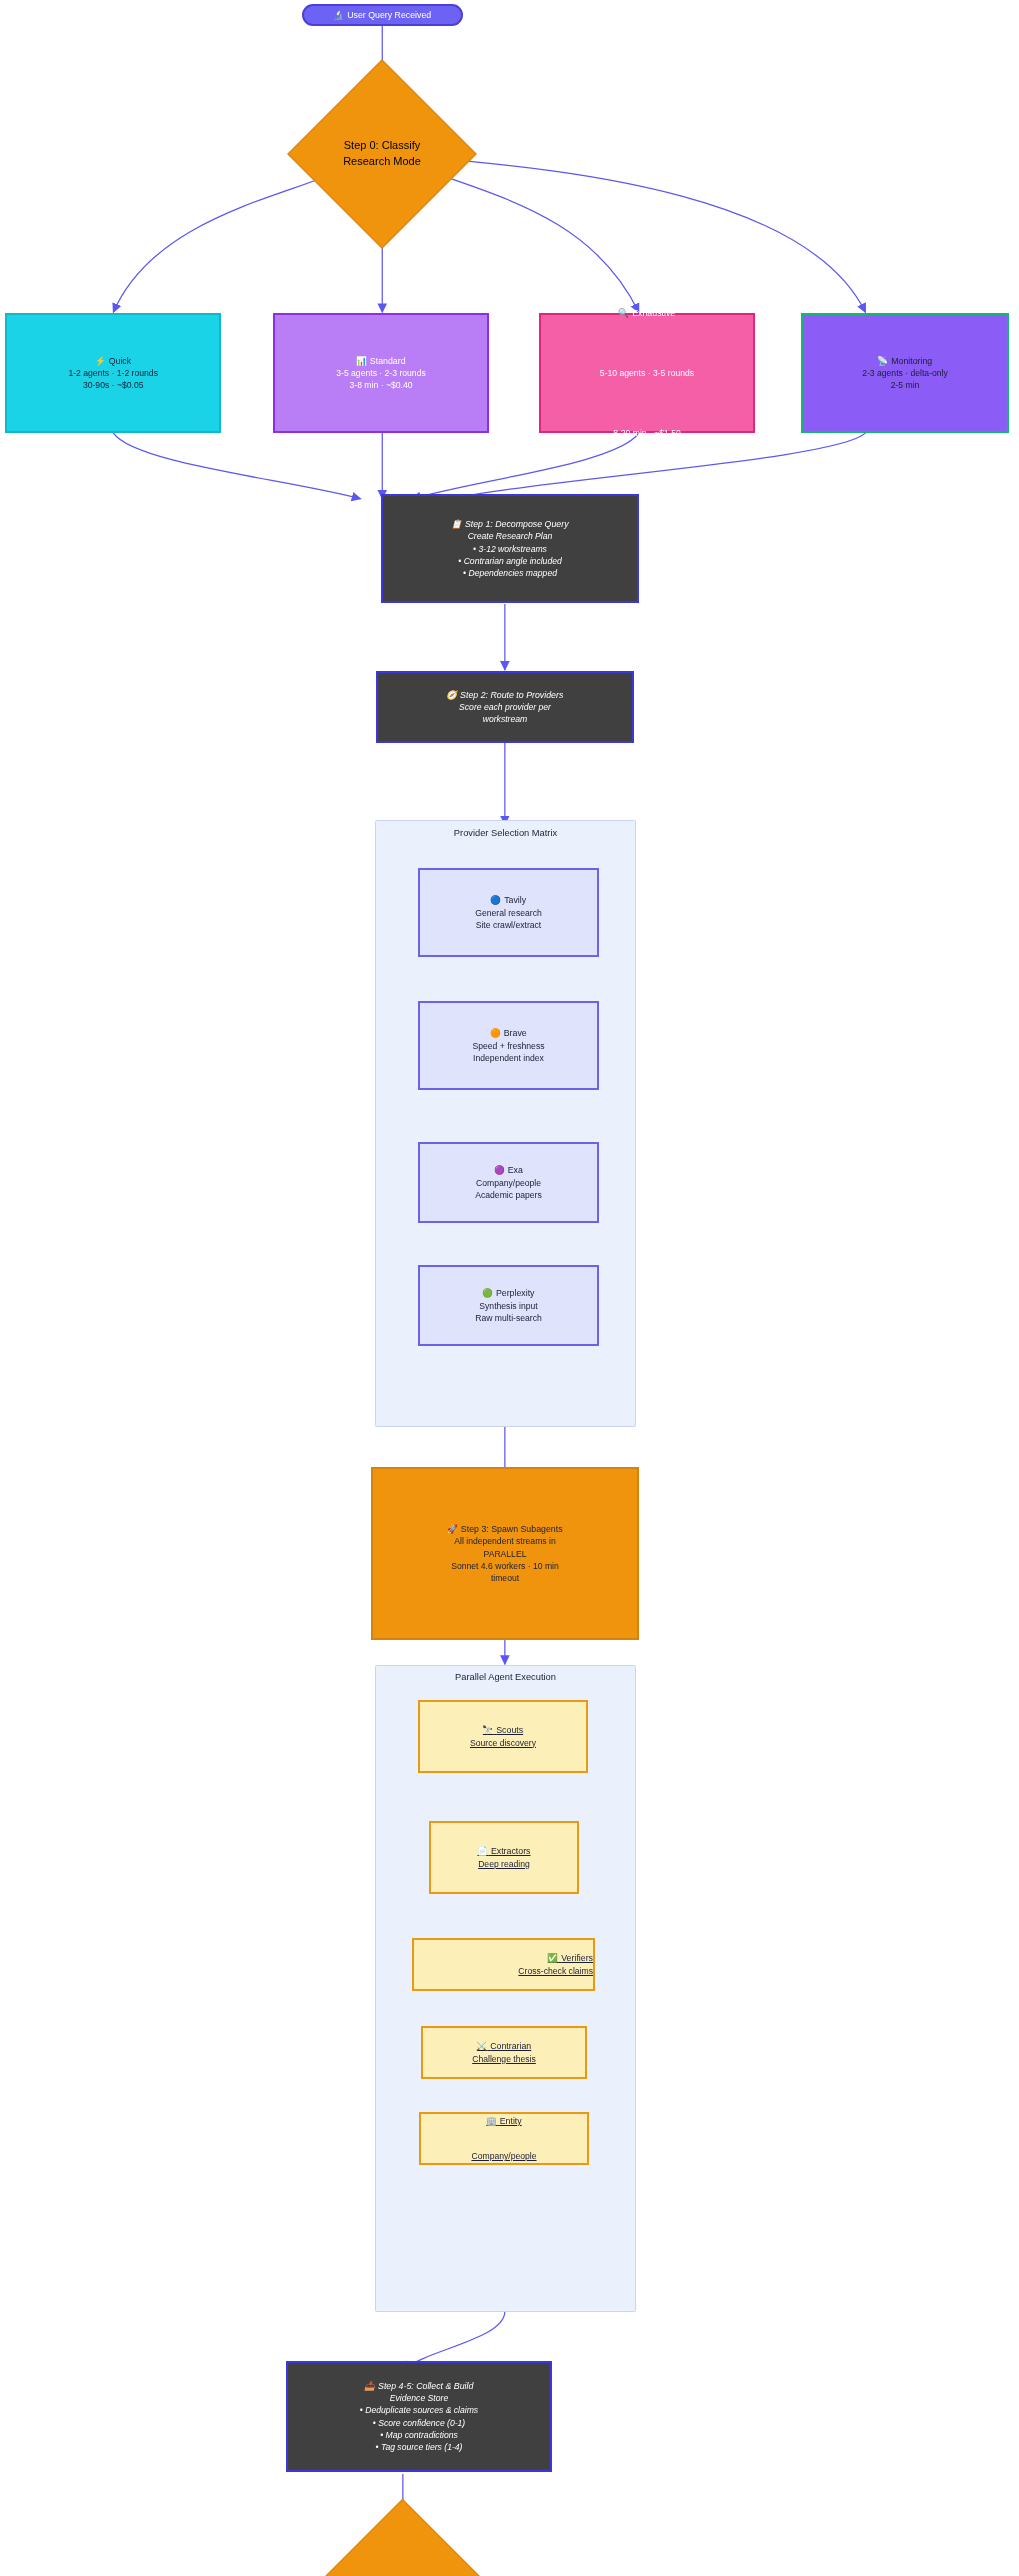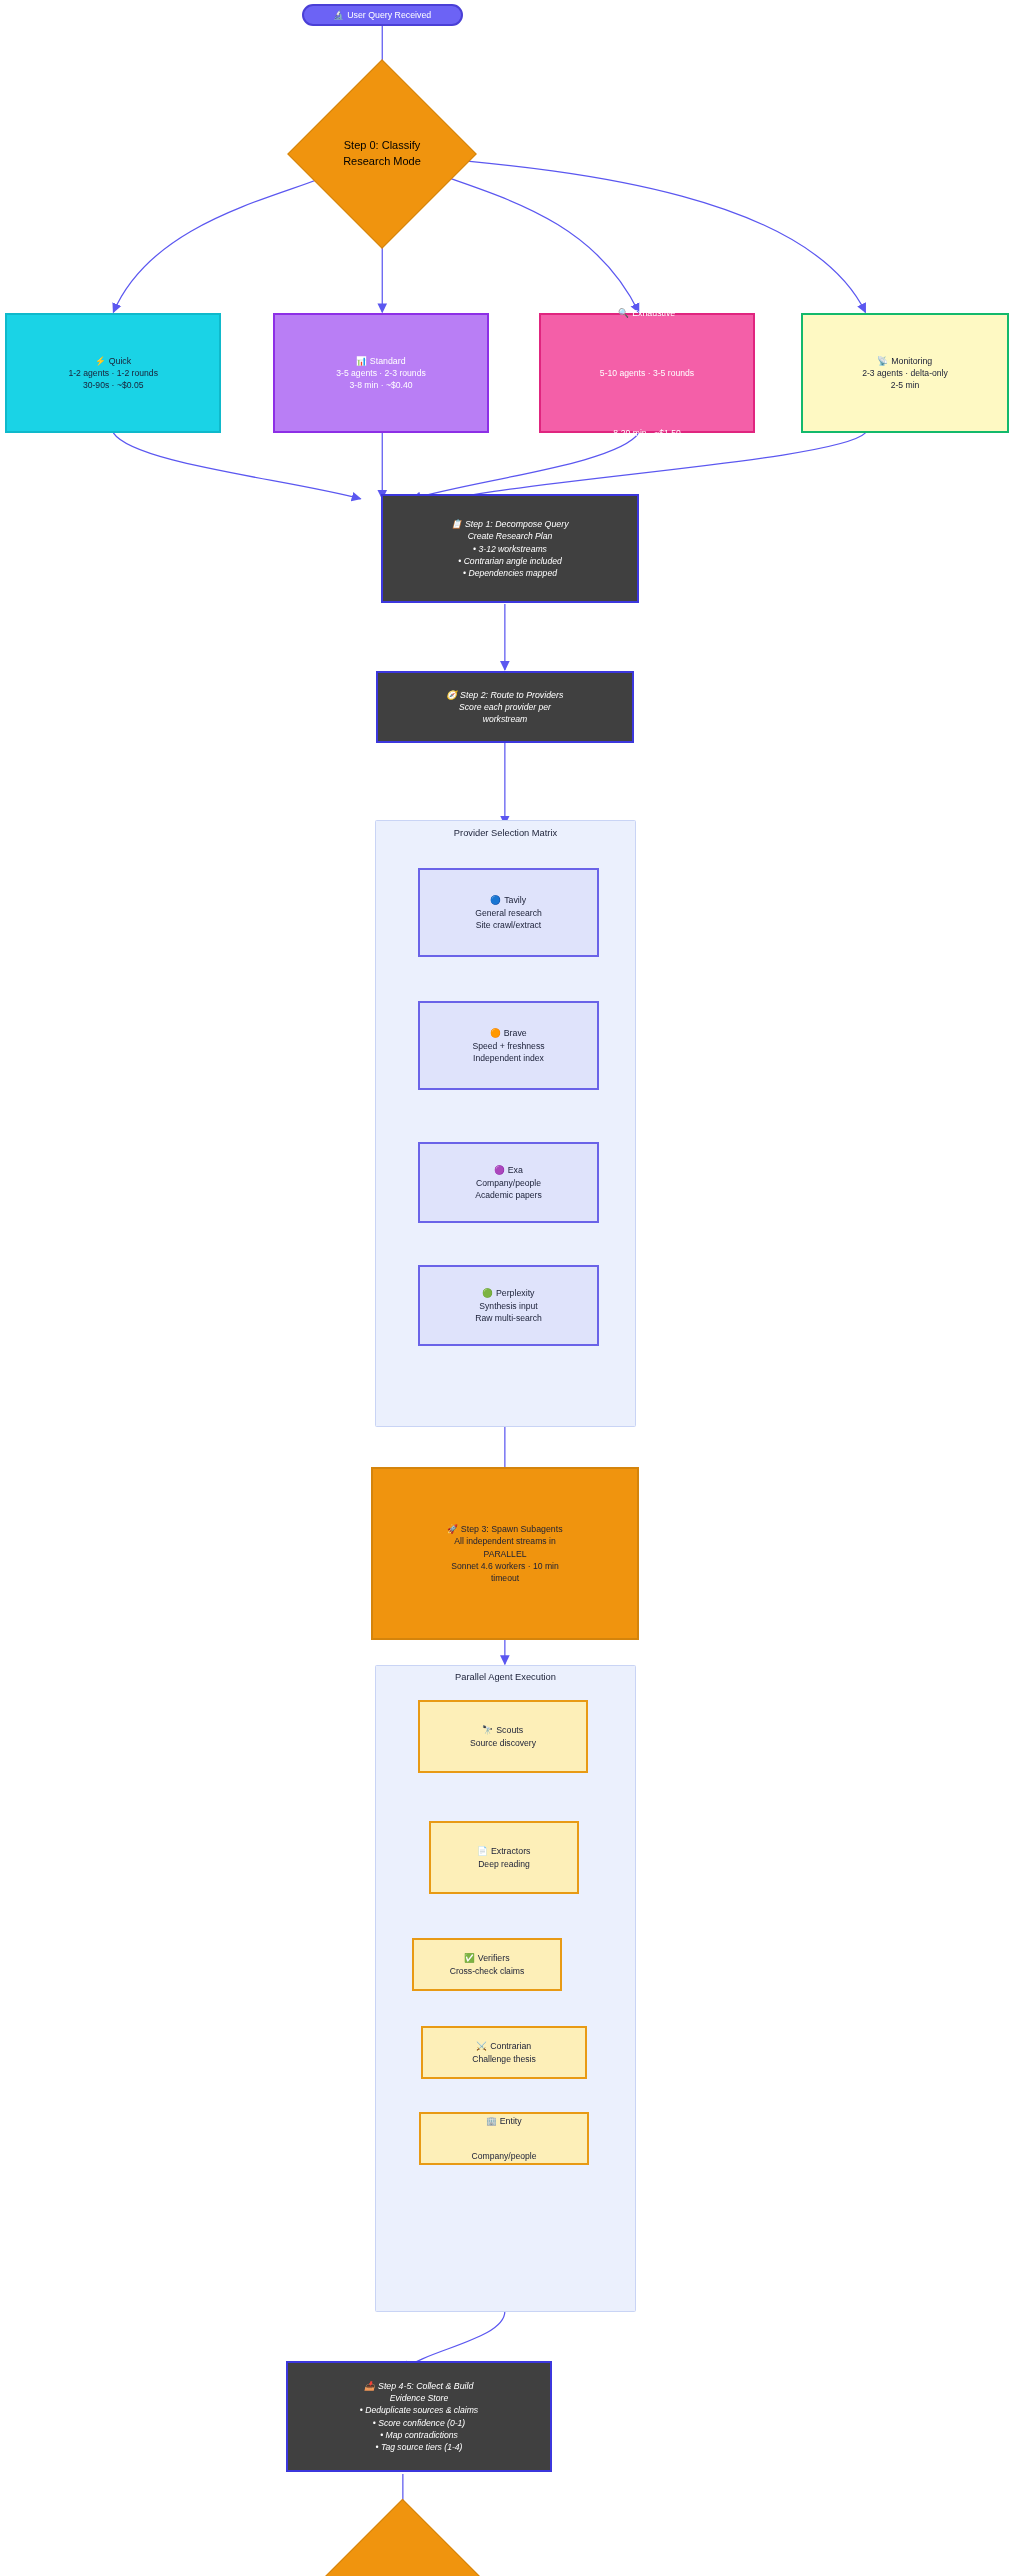--- a/index.html
+++ b/index.html
@@ -70,24 +70,24 @@
     color: #1a1f36;
     z-index: 3;
   }
 
   
   .c-start   { background:#6c63f5; border-color:#4a3fd6; color:#ffffff; }
   .c-orange  { background:#f0940e; border-color:#d4840c; color:#1a1f36; }
   .c-cyan    { background:#1ad3e6; border-color:#0fb9cb; color:#1a1f36; }
   .c-purple  { background:#b97ef5; border-color:#8d2fe6; color:#ffffff; }
   .c-pink    { background:#f45fa8; border-color:#e0257f; color:#ffffff; }
-  .c-green   { background:#fef9c3; border-color:#13b96c; color:#1a1f36; }
+  .c-green   { background:#8b5cf6; border-color:#13b96c; color:#1a1f36; }
   .c-blue    { background:#404040; border-color:#3c37dd; color:#ffffff;font-style:italic; }
   .c-prov    { background:#dfe3fb; border-color:#6a63e8; color:#1a1f36; }
-  .c-agent   { background:#fdefb8; border-color:#e89a14; color:#1a1f36; }
+  .c-agent   { background:#fdefb8; border-color:#e89a14; color:#1a1f36;text-decoration:underline; }
 
   .em { font-size: 0.98em; }
 </style>
 </head>
 <body>
 
 <div id="canvas">
 
   <svg id="edges" viewBox="0 0 1978 7822" width="1019" height="4030">
     <defs>
@@ -278,21 +278,21 @@
   </div>
 
   <div class="node rect c-agent" style="left:429px; top:1821px; width:150px; height:73px; font-size:8.8px;">
     <div class="ln">
       <span>📄</span>
       <span>Extractors</span>
     </div>
     <span class="ln em">Deep reading</span>
   </div>
 
-  <div class="node rect c-agent" style="left:412px; top:1938px; width:150px; height:53px; font-size:8.8px;">
+  <div class="node rect c-agent" style="left:412px; top:1938px; width:183px; height:53px; font-size:8.8px;align-items:flex-end;">
     <div class="ln">
       <span>✅</span>
       <span>Verifiers</span>
     </div>
     <span class="ln em">Cross-check claims</span>
   </div>
 
   <div class="node rect c-agent" style="left:421px; top:2026px; width:166px; height:53px; font-size:8.8px;">
     <div class="ln">
       <span>⚔️</span>

